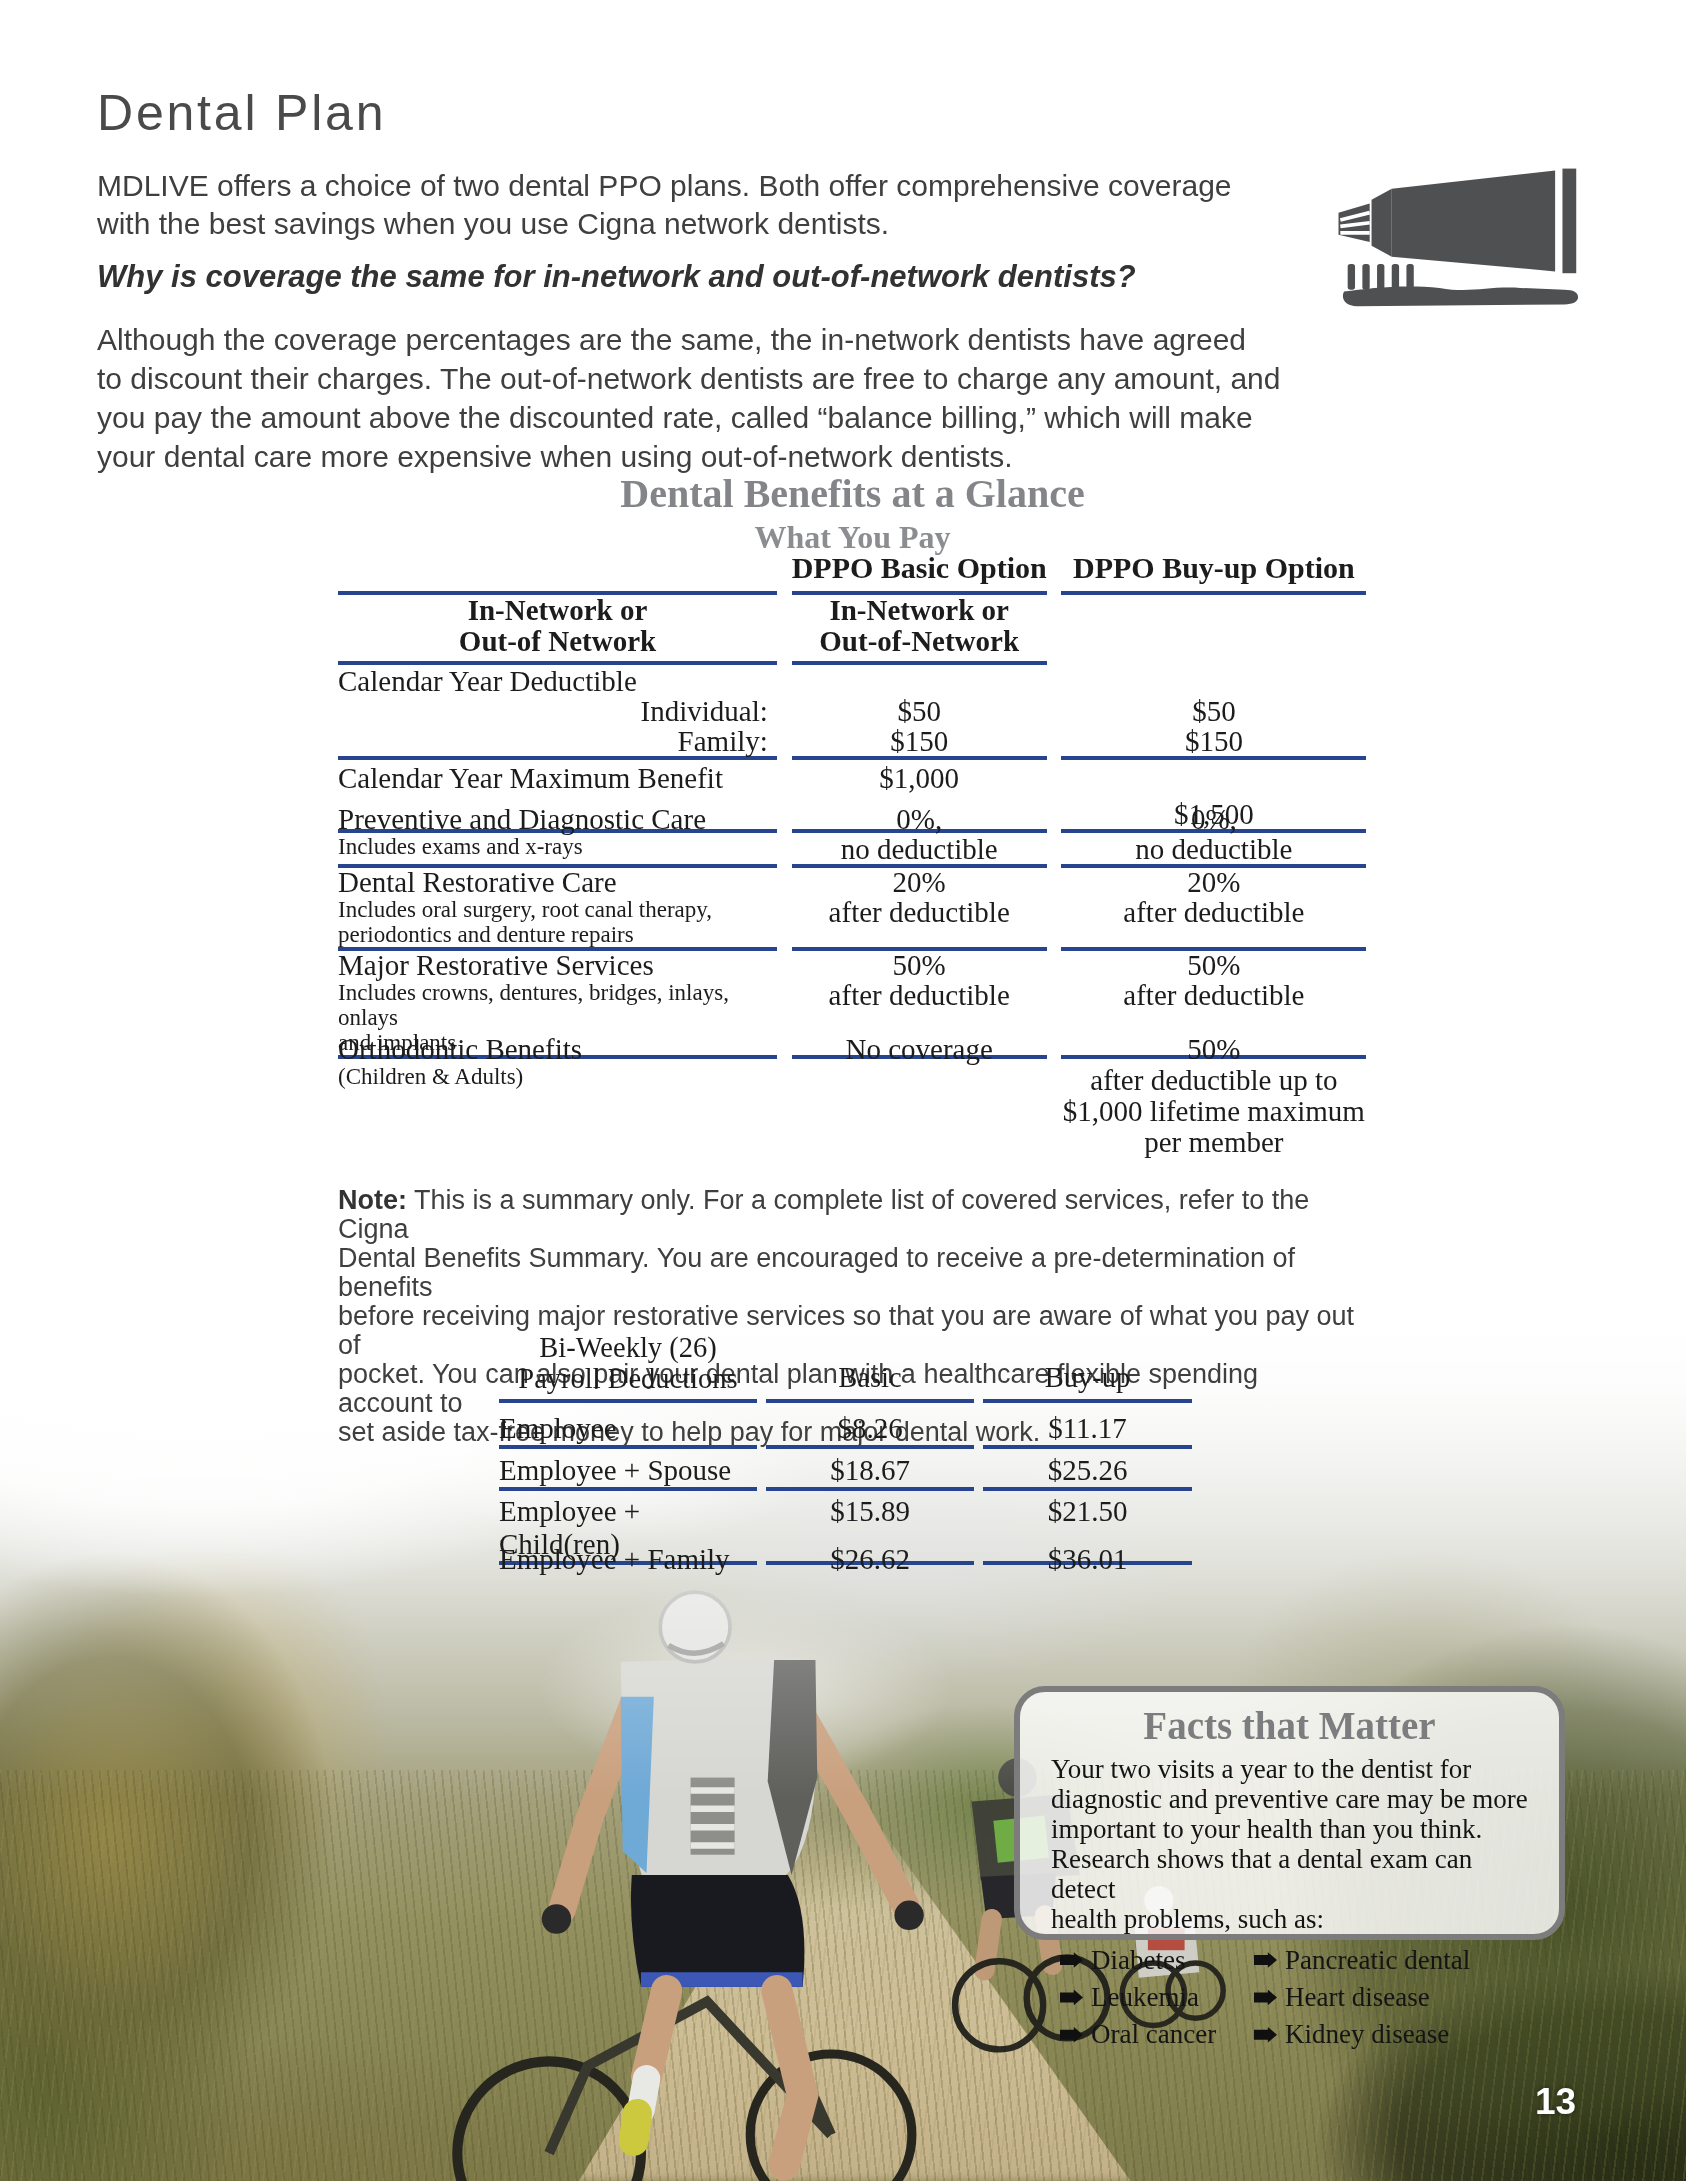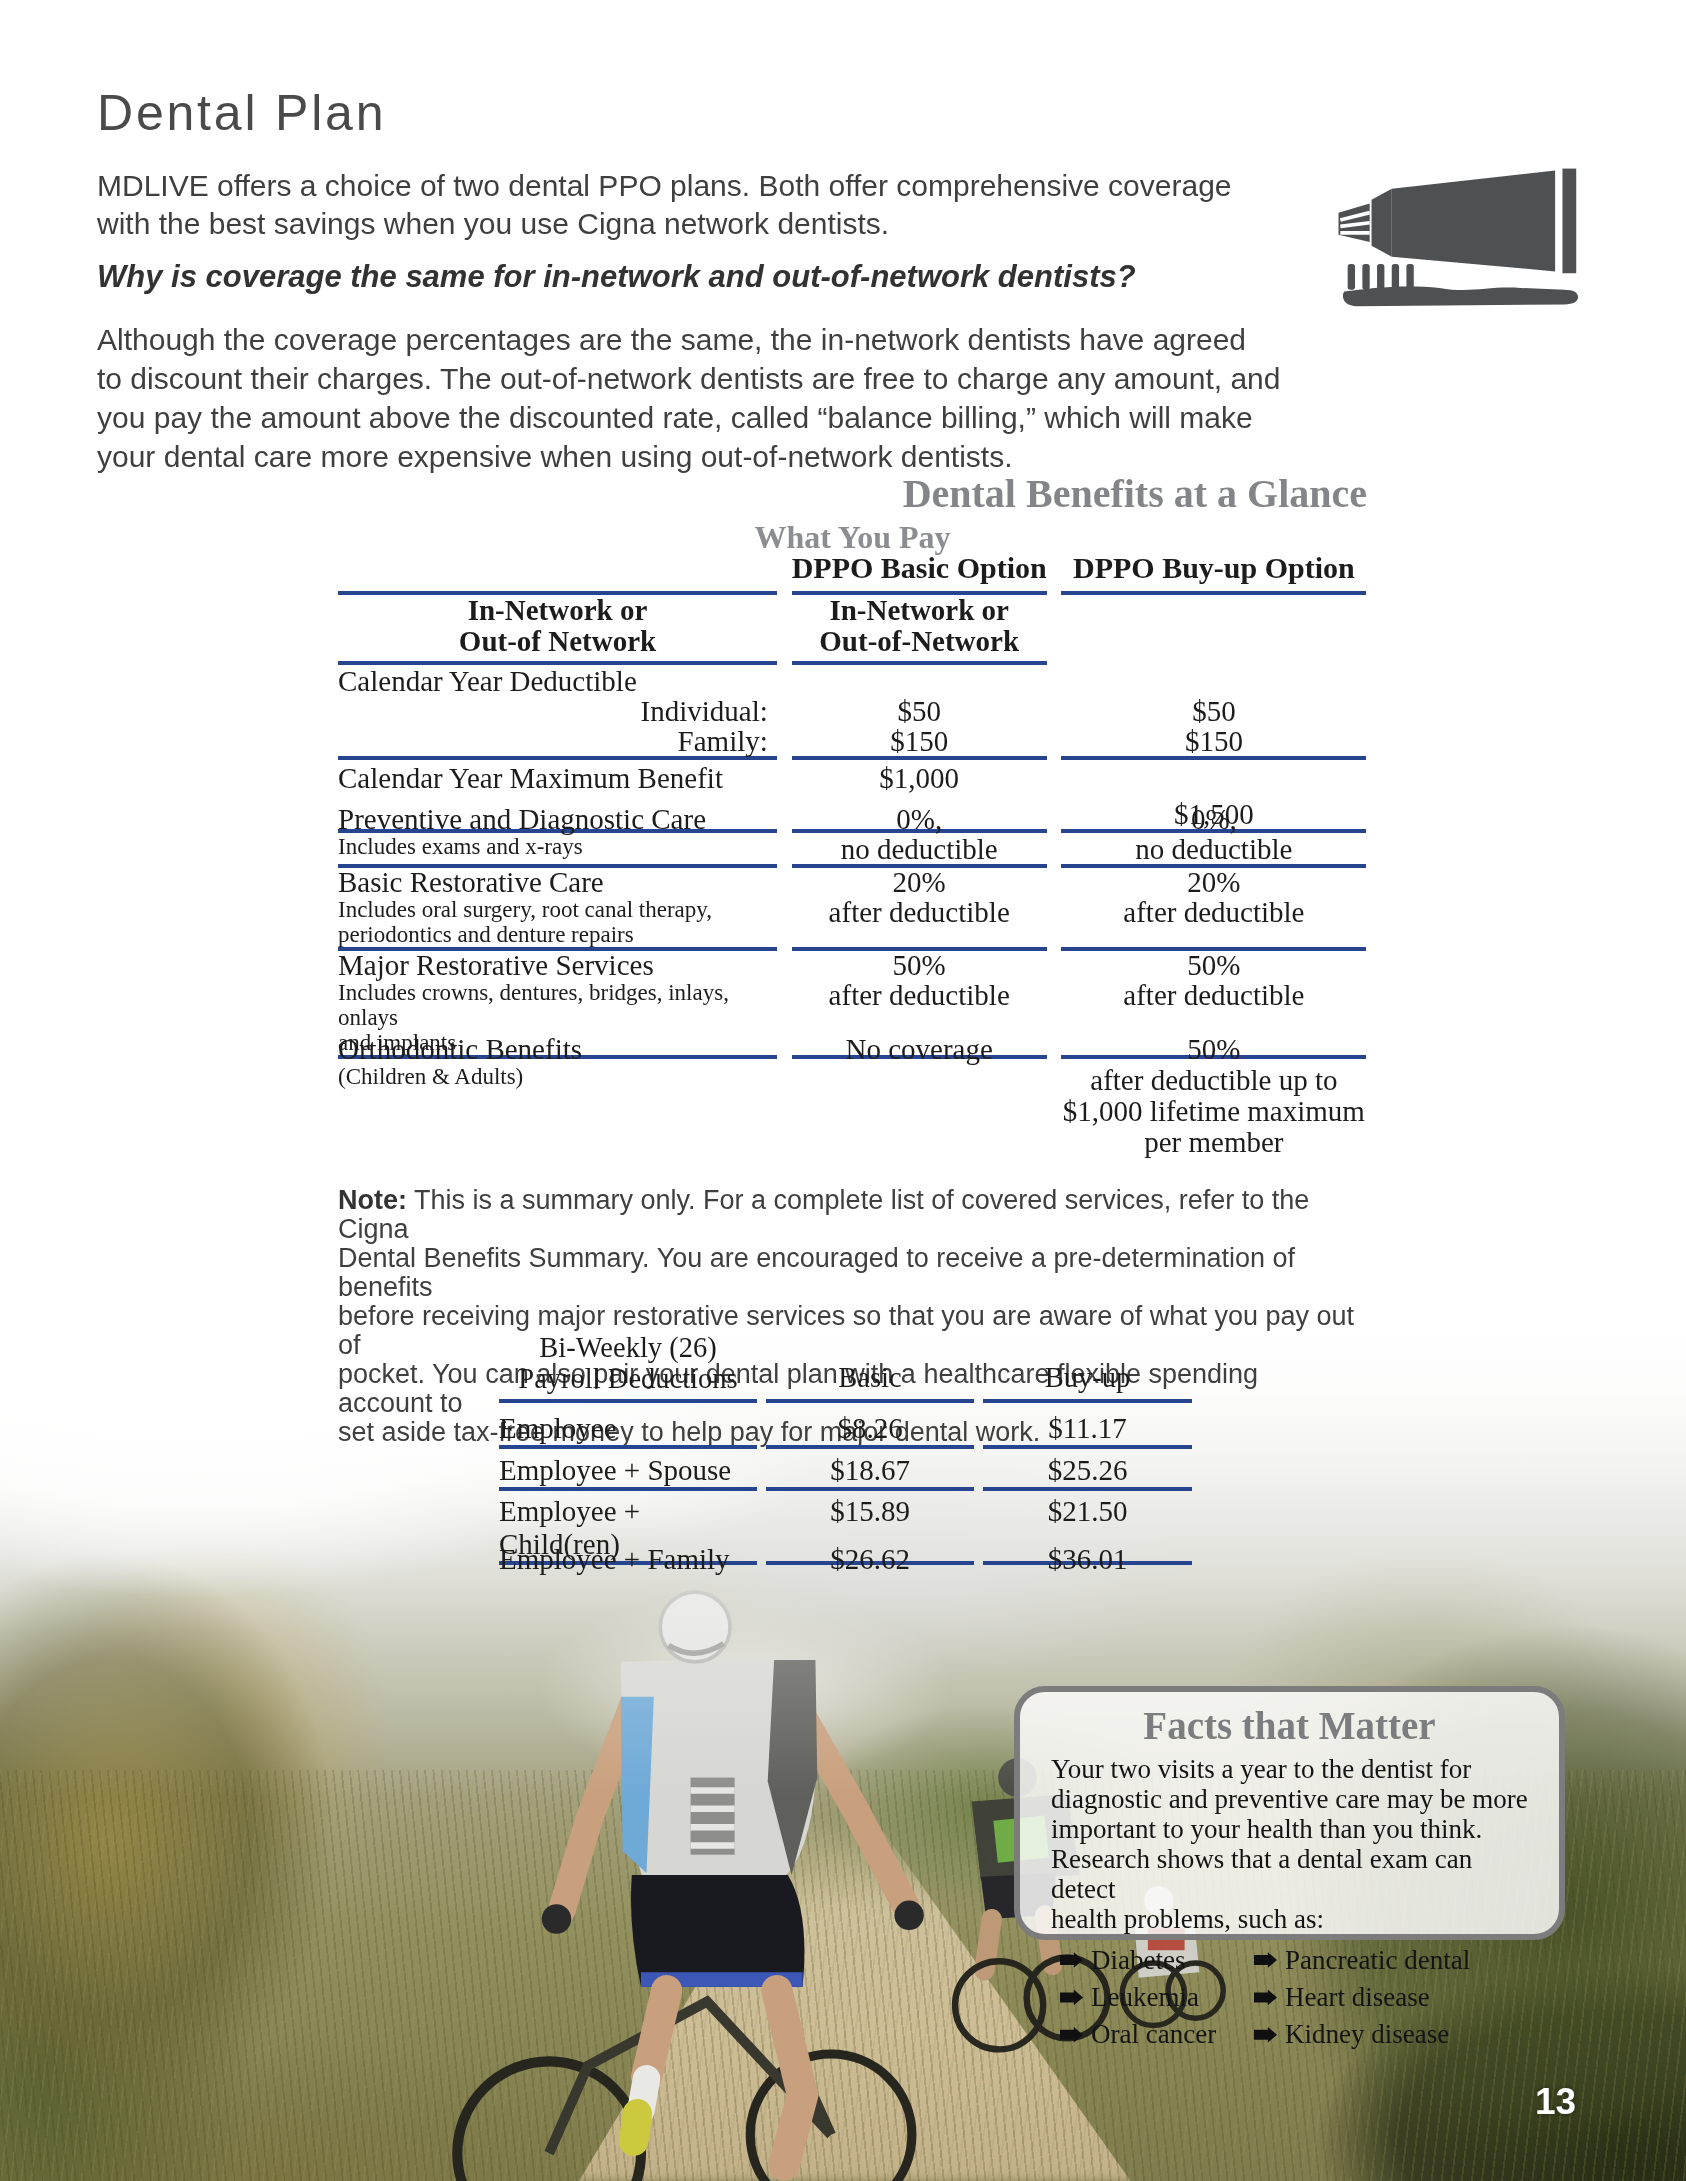--- a/index.html
+++ b/index.html
@@ -9,21 +9,21 @@
   .pre{white-space:pre-line;}
   .serif{font-family:"Liberation Serif","DejaVu Serif",serif;color:#1c1c1c;}
 
   
   .doc-title{left:97px;top:84px;font-size:50px;font-weight:300;letter-spacing:2.8px;color:#4a4a4a;}
   .p-intro{left:97px;top:167px;width:1194px;font-size:30px;line-height:38px;color:#3f3f3f;}
   .q-head{left:97px;top:259px;width:1231px;font-size:31px;font-weight:bold;font-style:italic;color:#323232;}
   .p-answer{left:97px;top:320px;width:1240px;font-size:30px;line-height:39px;color:#3f3f3f;}
 
   
-  .bt-title{left:338px;top:470px;width:1029px;text-align:right;font-size:40px;font-weight:bold;color:#838588;}
+  .bt-title{left:338px;top:470px;width:1029px;text-align:center;font-size:40px;font-weight:bold;color:#838588;}
   .bt-sub{left:338px;top:519px;width:1029px;text-align:center;font-size:32px;font-weight:bold;color:#8b8d90;}
   .btable{left:338px;top:551px;width:1029px;}
   .bt-row{display:grid;grid-template-columns:439px 255px 305px;column-gap:14.7px;box-sizing:border-box;}
   .bt-row > div{box-sizing:border-box;}
   .rule{border-bottom:4.6px solid #27448f;}
   .cell{font-size:29px;line-height:30px;}
   .cname{font-weight:bold;text-align:center;font-size:30px;}
   .cnet{font-weight:bold;text-align:center;font-size:29px;line-height:31px;display:flex;flex-direction:column;justify-content:flex-end;padding-bottom:3.7px;}
   .cfeat{font-weight:bold;text-align:center;display:flex;align-items:flex-end;justify-content:center;padding-bottom:3.7px;font-size:29px;}
   .feat{font-size:29px;}
@@ -219,21 +219,21 @@
         <div class="sub pre">Includes exams and x-rays</div>
       </div>
       <div class="rule val pre" style="padding-top:8.3px;">0%,
 no deductible</div>
       <div class="rule val pre" style="padding-top:8.3px;">0%,
 no deductible</div>
     </div>
 
     <div class="bt-row" style="height:83px;">
       <div class="rule cell" style="padding-top:6.4px;">
-        <div class="feat">Basic Restorative Care</div>
+        <div class="feat">Dental Restorative Care</div>
         <div class="sub pre">Includes oral surgery, root canal therapy,
 periodontics and denture repairs</div>
       </div>
       <div class="rule val pre" style="padding-top:6.4px;">20%
 after deductible</div>
       <div class="rule val pre" style="padding-top:6.4px;">20%
 after deductible</div>
     </div>
 
     <div class="bt-row" style="height:82px;">

